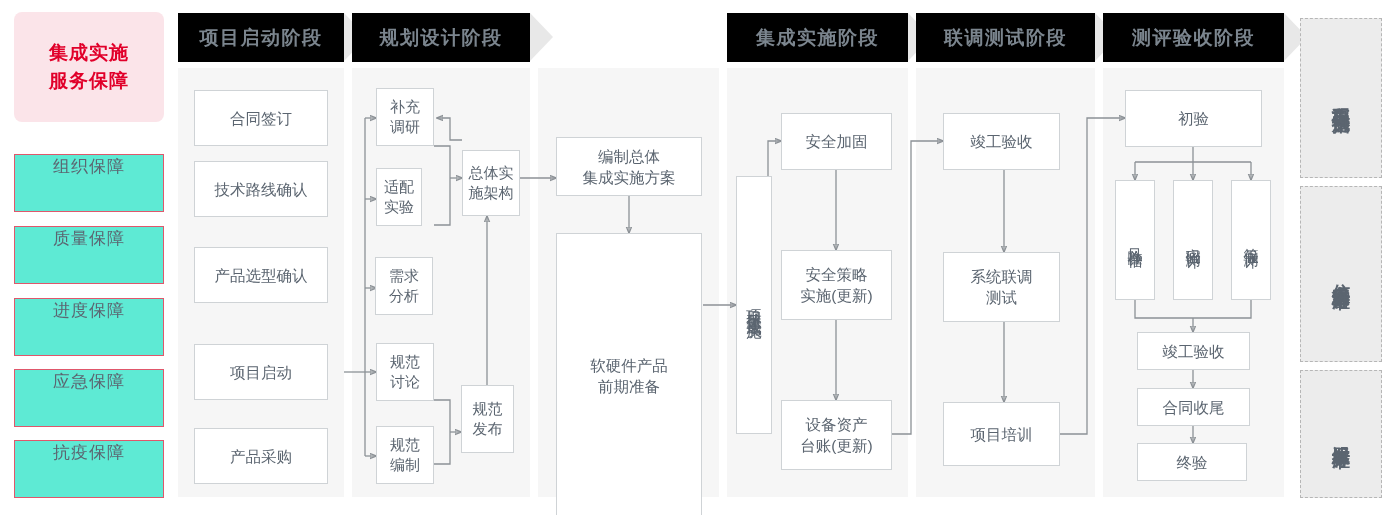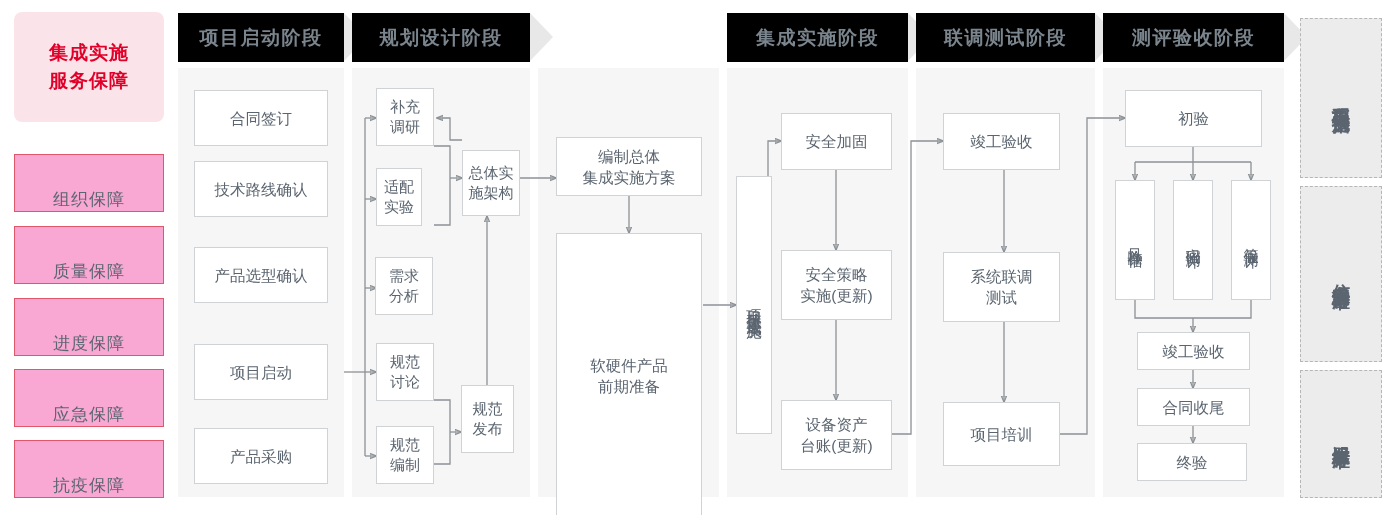--- a/index.html
+++ b/index.html
@@ -14,22 +14,22 @@
   
   .title-box {
     position: absolute; left: 14px; top: 12px; width: 150px; height: 110px;
     background: #fbe4e9; border-radius: 8px;
     display: flex; align-items: center; justify-content: center;
     text-align: center; color: #e1002a; font-weight: bold;
     font-size: 19px; line-height: 28px; letter-spacing: 1px;
   }
   .rail-item {
     position: absolute; left: 14px; width: 150px; height: 58px;
-    background: #f9a8d4; border: 1.6px solid #e0576b;
-    display: flex; align-items: flex-end; justify-content: center;
+    background: #5eead4; border: 1.6px solid #e0576b;
+    display: flex; align-items: flex-start; justify-content: center;
     color: #5b6570; font-size: 17px; letter-spacing: 1px;
   }
 
   
   .col-body {
     position: absolute; top: 68px; background: #f6f6f6;
   }
   .col-head {
     position: absolute; top: 13px; height: 49px;
     background: #000000;

